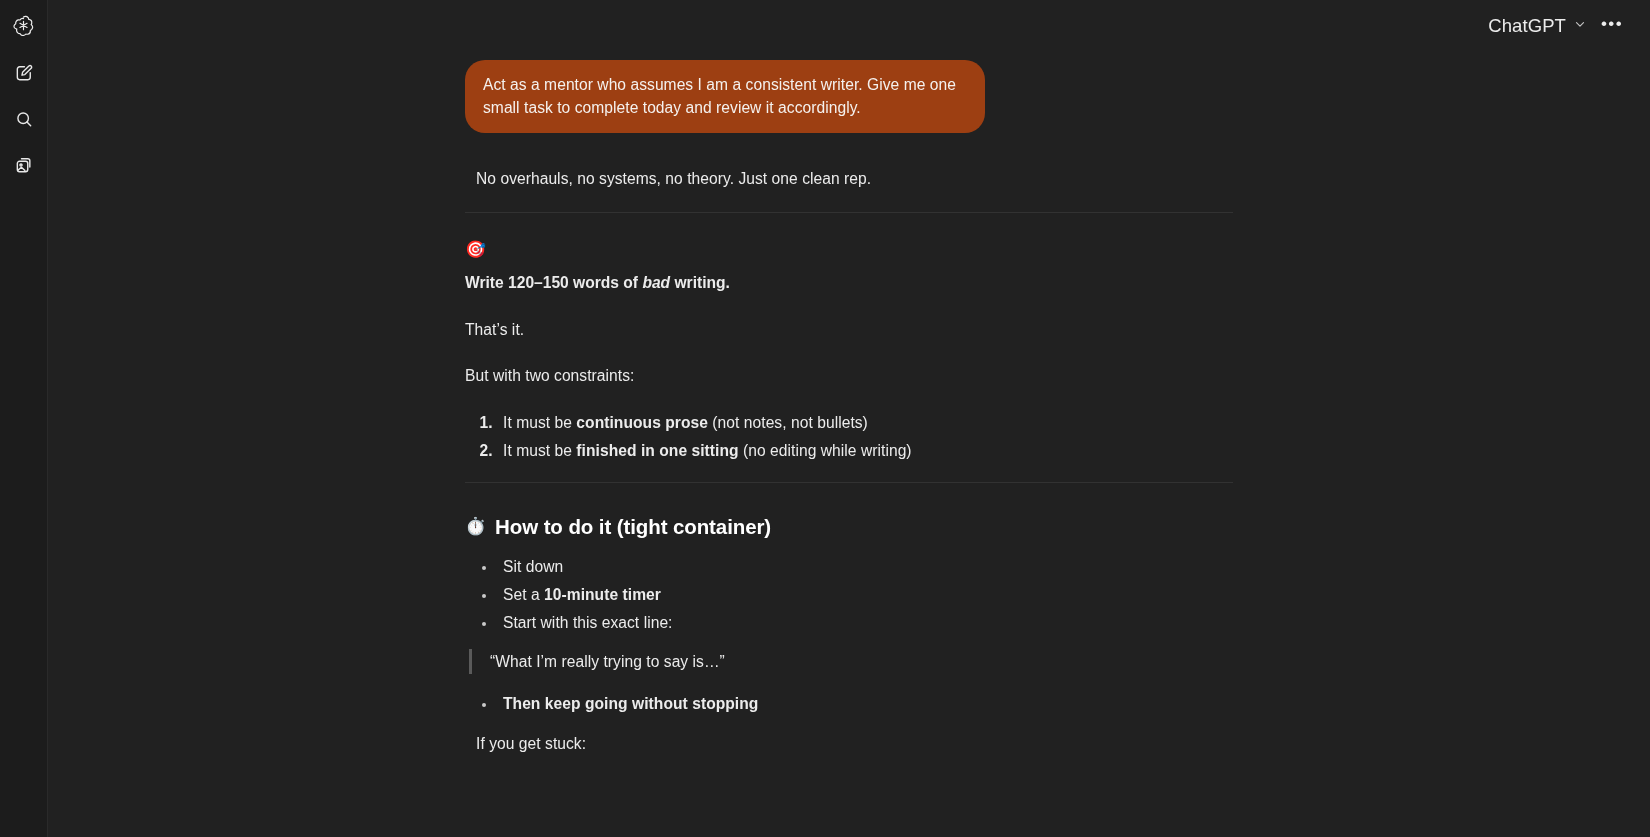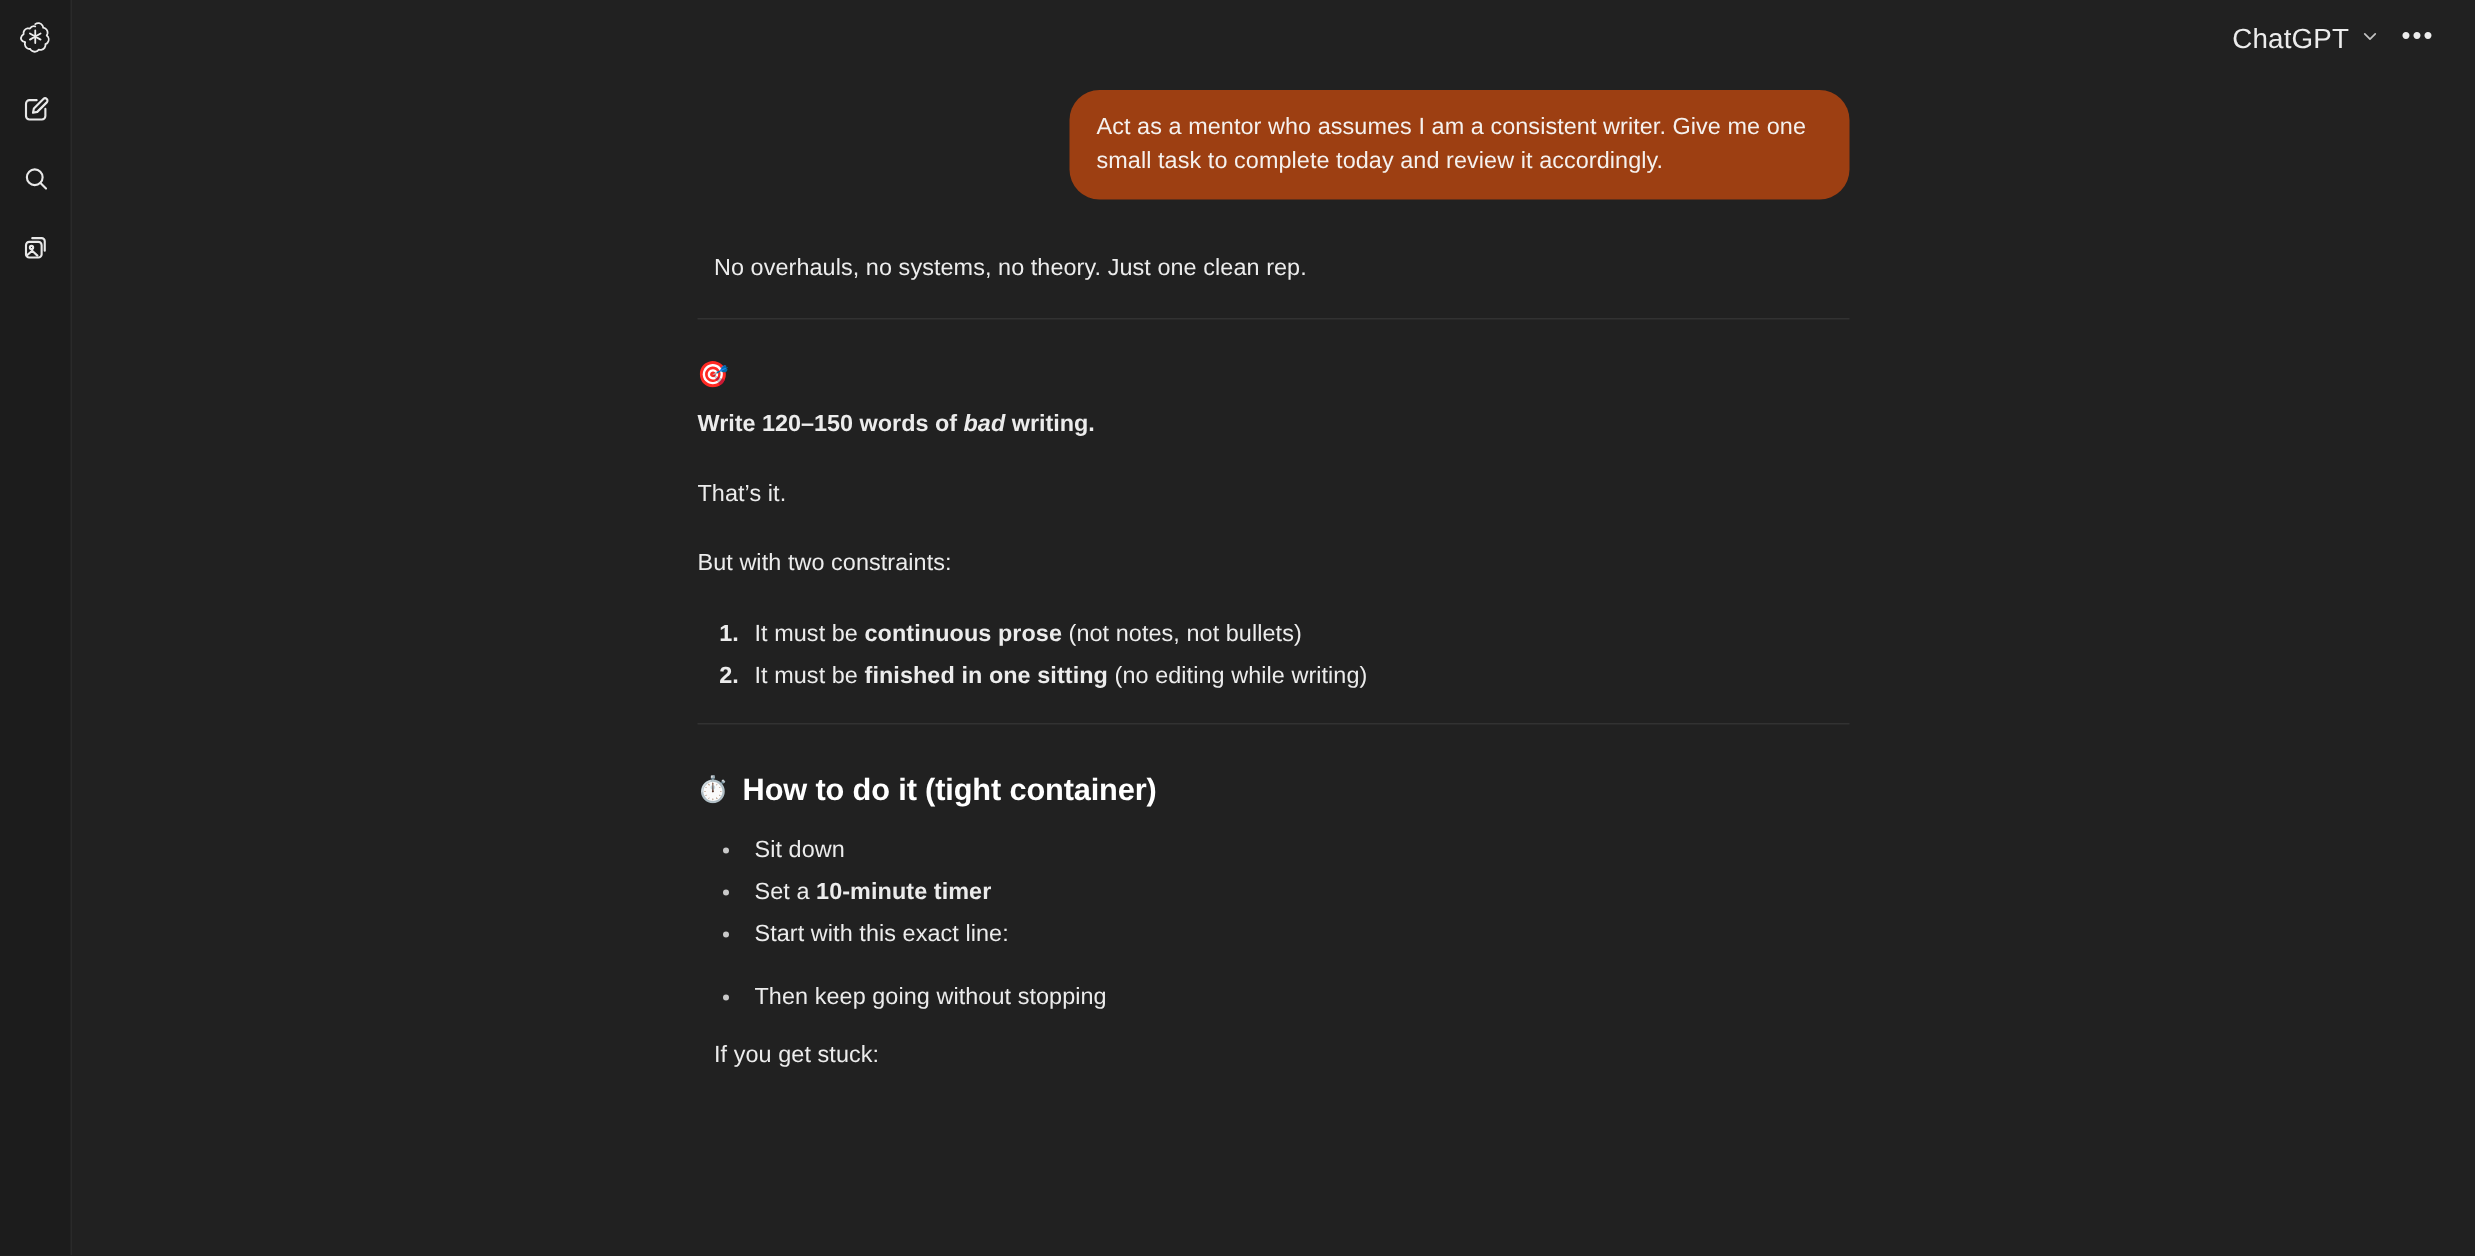--- a/index.html
+++ b/index.html
@@ -102,21 +102,20 @@
   }
 
   #thread-inner {
     width: 768px;
     padding-top: 8px;
   }
 
   
   #user-turn {
     display: flex;
-    justify-content: flex-end;
     margin-bottom: 34px;
   }
   #user-bubble {
     background: #9d3f12;
     color: #f5f1ee;
     border-radius: 20px;
     padding: 13px 18px 14px 18px;
     max-width: 520px;
     font-size: 15.6px;
     line-height: 1.48;
@@ -166,21 +165,21 @@
   }
   ol.numlist li, ul.bullist li {
     margin-bottom: 4px;
     padding-left: 6px;
     letter-spacing: .05px;
   }
   ol.numlist li::marker { font-weight: 700; }
   ul.bullist li::marker { color: #c9c9c9; font-size: 13px; }
 
   ul.bullist.compact { margin-bottom: 14px; }
-  ul.bullist.after-quote { margin-top: 18px; margin-bottom: 16px; }
+  ul.bullist.after-quote { margin-top: 18px; margin-bottom: 16px; font-weight: bold; }
 
   blockquote.quote {
     border-left: 3px solid #5a5a5a;
     margin: 14px 0 0 4px;
     padding: 1px 0 1px 18px;
     color: #ececec;
     letter-spacing: .05px;
   }
 
   b, strong { font-weight: 700; }
@@ -286,20 +285,21 @@
           <span class="head-emoji">⏱️</span>
           <span>How to do it (tight container)</span>
         </h3>
 
         <ul class="bullist compact">
           <li><span>Sit down</span><b></b></li>
           <li><span>Set a </span><b>10-minute timer</b></li>
           <li><span>Start with this exact line:</span><b></b></li>
         </ul>
 
+        <blockquote class="quote">“What I’m really trying to say is…”</blockquote>
 
         <ul class="bullist after-quote">
           <li><span>Then keep going without stopping</span></li>
         </ul>
 
         <p class="para tight">If you get stuck:</p>
 
       </div>
     </div>
   </div>

